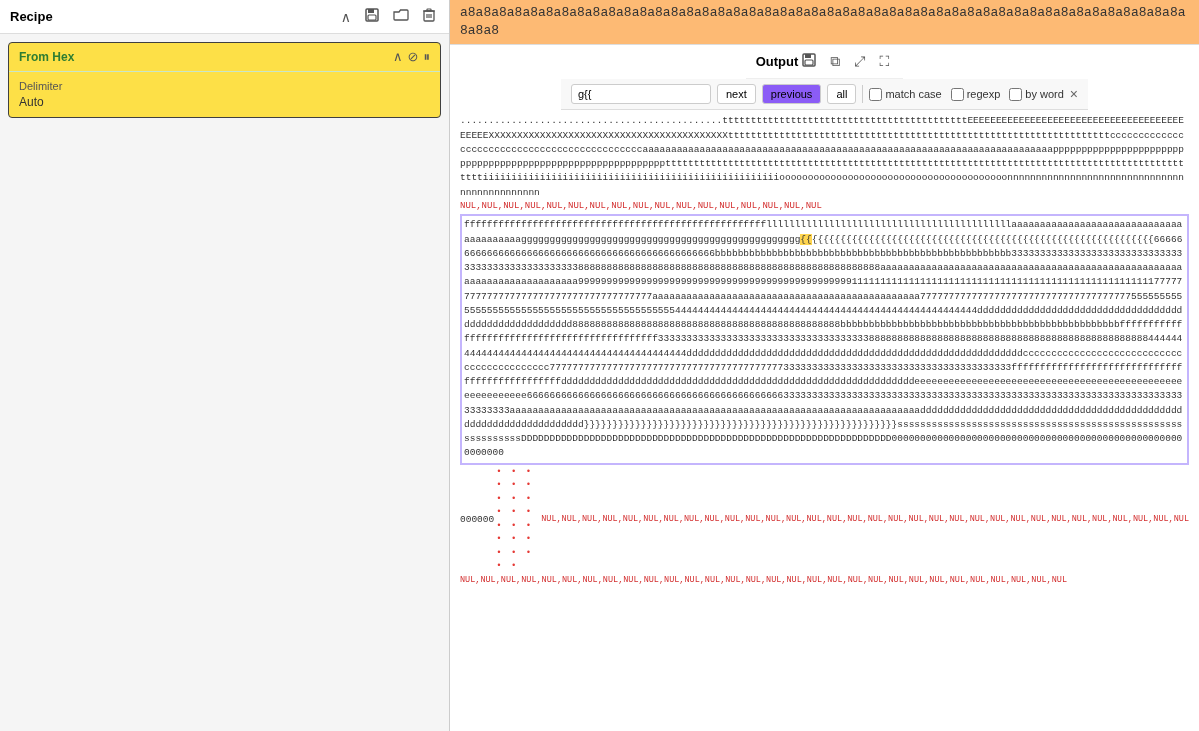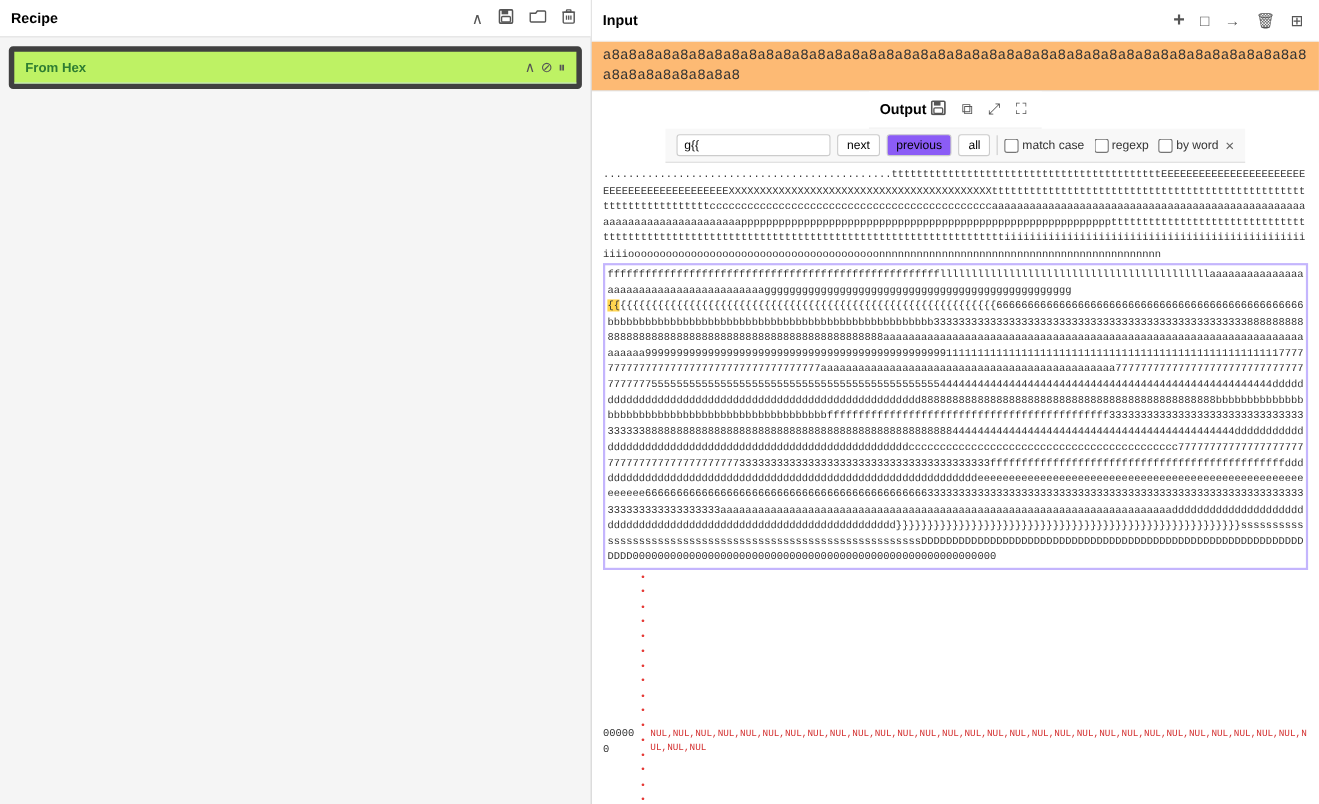--- a/index.html
+++ b/index.html
@@ -1,25 +1,25 @@
 <!DOCTYPE html>
 <html><head>
   <meta charset="utf-8">
   <style>
     * { box-sizing: border-box; margin: 0; padding: 0; }
     body { font-family: 'Segoe UI', Arial, sans-serif; font-size: 12px; background: #f0f0f0; display: flex; height: 731px; overflow: hidden; }
 
     
-    .left-panel { width: 538px; background: #f5f5f5; border-right: 1px solid #ccc; display: flex; flex-direction: column; }
+    .left-panel { width: 450px; background: #f5f5f5; border-right: 1px solid #ccc; display: flex; flex-direction: column; }
     .recipe-header { display: flex; align-items: center; padding: 6px 10px; background: #fff; border-bottom: 1px solid #ddd; gap: 6px; }
     .recipe-title { font-weight: bold; font-size: 13px; flex: 1; }
     .recipe-header-icons { display: flex; gap: 6px; align-items: center; }
     .icon-btn { background: none; border: none; cursor: pointer; font-size: 14px; color: #555; padding: 2px 4px; }
 
-    .from-hex-section { background: #bef264; border: 5px solid #404040; margin: 8px; border-radius: 4px; }
+    .from-hex-section { background: #fde047; border: 1px solid #404040; margin: 8px; border-radius: 4px; }
     .from-hex-header { display: flex; align-items: center; padding: 6px 10px; border-bottom: 1px solid #c8e6c9; }
     .from-hex-title { font-weight: bold; font-size: 12px; color: #2e7d32; flex: 1; }
     .from-hex-icons { display: flex; gap: 5px; }
     .from-hex-icon { font-size: 13px; color: #555; cursor: pointer; }
 
     .delimiter-section { padding: 8px 10px; }
     .delimiter-label { font-size: 11px; color: #555; margin-bottom: 3px; }
     .delimiter-value { font-size: 12px; color: #333; }
 
     
@@ -95,36 +95,30 @@
 
   <div class="from-hex-section">
     <div class="from-hex-header">
       <span class="from-hex-title">From Hex</span>
       <div class="from-hex-icons">
         <span class="from-hex-icon">∧</span>
         <span class="from-hex-icon">⊘</span>
         <span class="from-hex-icon">⏸</span>
       </div>
     </div>
+    <div class="delimiter-section">
+      <div class="delimiter-label">Delimiter</div>
+      <div class="delimiter-value">Auto</div>
+    </div>
   </div>
 </div>
 
 <div class="right-panel">
 
   <div class="input-section">
-    <div class="input-header">
-      <span class="input-title">Input</span>
-      <div class="input-header-icons">
-        <button class="icon-btn" style="font-size:18px;font-weight:bold;">+</button>
-        <button class="icon-btn">□</button>
-        <button class="icon-btn">→</button>
-        <button class="icon-btn">🗑</button>
-        <button class="icon-btn">⊞</button>
-      </div>
-    </div>
     <div class="input-content">
       <div>a8a8a8a8a8a8a8a8a8a8a8a8a8a8a8a8a8a8a8a8a8a8a8a8a8a8a8a8a8a8a8a8a8a8a8a8a8a8a8a8a8a8a8a8a8a8a8a8a8</div>
     </div>
   </div>
 
   <div class="output-section">
     <div class="output-header">
       <span class="output-title">Output</span>
       <div class="output-header-icons">
         <button class="icon-btn">
@@ -158,20 +152,21 @@
         <label style="margin-left:6px;">
           <input type="checkbox" style="">
           <span>by word</span>
         </label>
       </div>
       <button class="close-btn">×</button>
     </div>
 
     <div class="output-content">
       <div class="output-line">..............................................tttttttttttttttttttttttttttttttttttttttttttEEEEEEEEEEEEEEEEEEEEEEEEEEEEEEEEEEEEEEEEEEEXXXXXXXXXXXXXXXXXXXXXXXXXXXXXXXXXXXXXXXXXXtttttttttttttttttttttttttttttttttttttttttttttttttttttttttttttttttttcccccccccccccccccccccccccccccccccccccccccccccaaaaaaaaaaaaaaaaaaaaaaaaaaaaaaaaaaaaaaaaaaaaaaaaaaaaaaaaaaaaaaaaaaaaaaaappppppppppppppppppppppppppppppppppppppppppppppppppppppppppptttttttttttttttttttttttttttttttttttttttttttttttttttttttttttttttttttttttttttttttttttttttttttttttiiiiiiiiiiiiiiiiiiiiiiiiiiiiiiiiiiiiiiiiiiiiiiiiiiiioooooooooooooooooooooooooooooooooooooooonnnnnnnnnnnnnnnnnnnnnnnnnnnnnnnnnnnnnnnnnnnnn</div>
+      <div class="output-line null-text">NUL,NUL,NUL,NUL,NUL,NUL,NUL,NUL,NUL,NUL,NUL,NUL,NUL,NUL,NUL,NUL,NUL</div>
 
       <div class="highlight-box">
         <div class="output-line" style="word-break:break-all; white-space:pre-wrap;">ffffffffffffffffffffffffffffffffffffffffffffffffffffflllllllllllllllllllllllllllllllllllllllllllaaaaaaaaaaaaaaaaaaaaaaaaaaaaaaaaaaaaaaaaggggggggggggggggggggggggggggggggggggggggggggggggg<span class="highlight-g">{{</span>{{{{{{{{{{{{{{{{{{{{{{{{{{{{{{{{{{{{{{{{{{{{{{{{{{{{{{{{{{{{6666666666666666666666666666666666666666666666666bbbbbbbbbbbbbbbbbbbbbbbbbbbbbbbbbbbbbbbbbbbbbbbbbbbb3333333333333333333333333333333333333333333333333388888888888888888888888888888888888888888888888888888aaaaaaaaaaaaaaaaaaaaaaaaaaaaaaaaaaaaaaaaaaaaaaaaaaaaaaaaaaaaaaaaaaaaaaaaa9999999999999999999999999999999999999999999999991111111111111111111111111111111111111111111111111111177777777777777777777777777777777777777aaaaaaaaaaaaaaaaaaaaaaaaaaaaaaaaaaaaaaaaaaaaaaa7777777777777777777777777777777777777555555555555555555555555555555555555555555555544444444444444444444444444444444444444444444444444444ddddddddddddddddddddddddddddddddddddddddddddddddddddddd88888888888888888888888888888888888888888888888bbbbbbbbbbbbbbbbbbbbbbbbbbbbbbbbbbbbbbbbbbbbbbbbbfffffffffffffffffffffffffffffffffffffffffffff33333333333333333333333333333333333338888888888888888888888888888888888888888888888888444444444444444444444444444444444444444444444dddddddddddddddddddddddddddddddddddddddddddddddddddddddddddccccccccccccccccccccccccccccccccccccccccccc777777777777777777777777777777777777777773333333333333333333333333333333333333333fffffffffffffffffffffffffffffffffffffffffffffffddddddddddddddddddddddddddddddddddddddddddddddddddddddddddddddeeeeeeeeeeeeeeeeeeeeeeeeeeeeeeeeeeeeeeeeeeeeeeeeeeeeeeeeee666666666666666666666666666666666666666666666333333333333333333333333333333333333333333333333333333333333333333333333333333aaaaaaaaaaaaaaaaaaaaaaaaaaaaaaaaaaaaaaaaaaaaaaaaaaaaaaaaaaaaaaaaaaaaaaaaddddddddddddddddddddddddddddddddddddddddddddddddddddddddddddddddddd}}}}}}}}}}}}}}}}}}}}}}}}}}}}}}}}}}}}}}}}}}}}}}}}}}}}}}}ssssssssssssssssssssssssssssssssssssssssssssssssssssssssssssDDDDDDDDDDDDDDDDDDDDDDDDDDDDDDDDDDDDDDDDDDDDDDDDDDDDDDDDDDDDDDDDD0000000000000000000000000000000000000000000000000000000000</div>
       </div>
       <div style="display:flex;align-items:center;gap:2px;">
         <span class="output-line">000000</span>
         <span class="dot-line" style="font-size:9px; color:#e53935; letter-spacing:2px; flex:1;">• • • • • • • • • • • • • • • • • • • • • • •</span>
         <span class="null-text" style="font-size:8.5px;">NUL,NUL,NUL,NUL,NUL,NUL,NUL,NUL,NUL,NUL,NUL,NUL,NUL,NUL,NUL,NUL,NUL,NUL,NUL,NUL,NUL,NUL,NUL,NUL,NUL,NUL,NUL,NUL,NUL,NUL,NUL,NUL</span>
       </div>
       <div class="output-line null-text" style="font-size:8.5px;">NUL,NUL,NUL,NUL,NUL,NUL,NUL,NUL,NUL,NUL,NUL,NUL,NUL,NUL,NUL,NUL,NUL,NUL,NUL,NUL,NUL,NUL,NUL,NUL,NUL,NUL,NUL,NUL,NUL,NUL</div>

